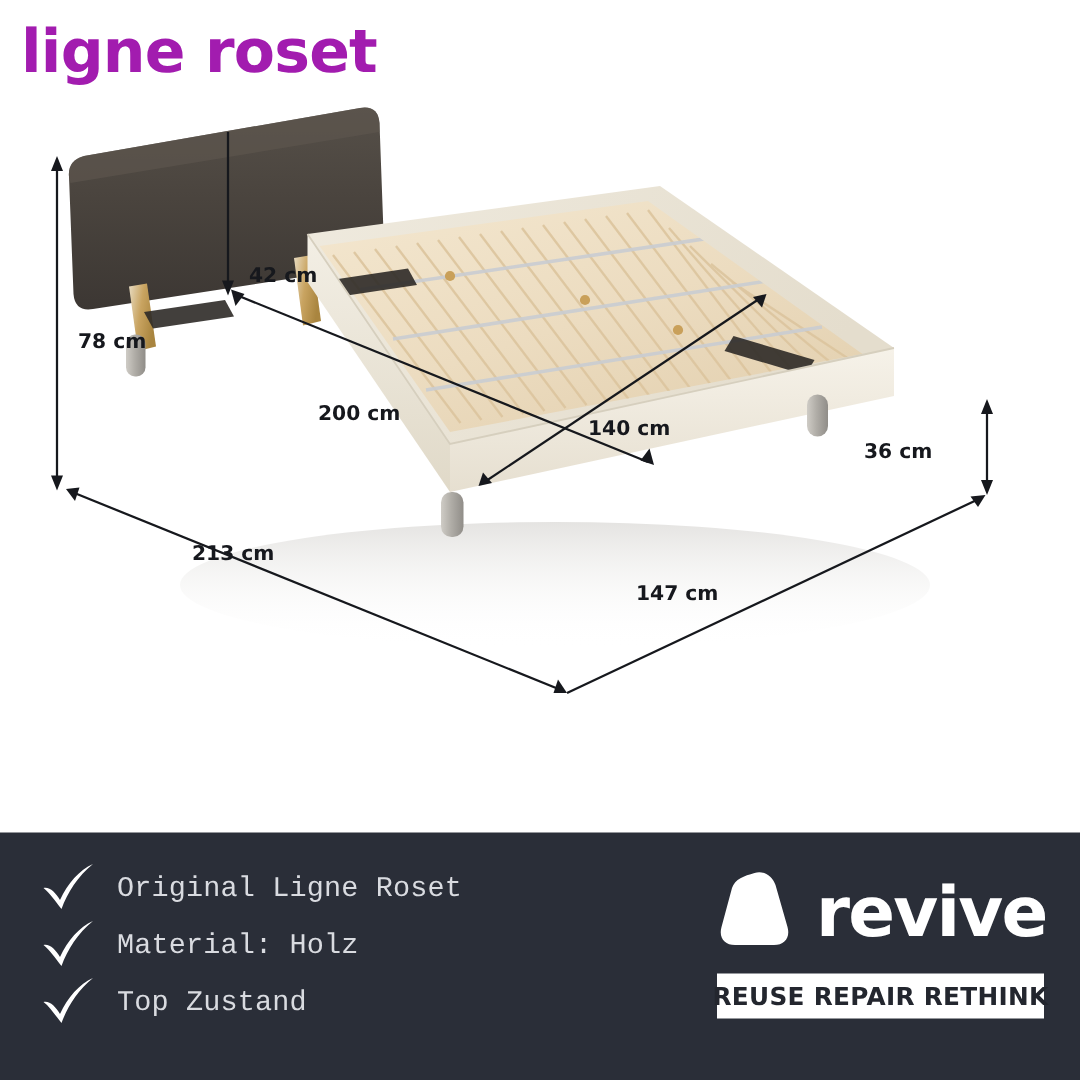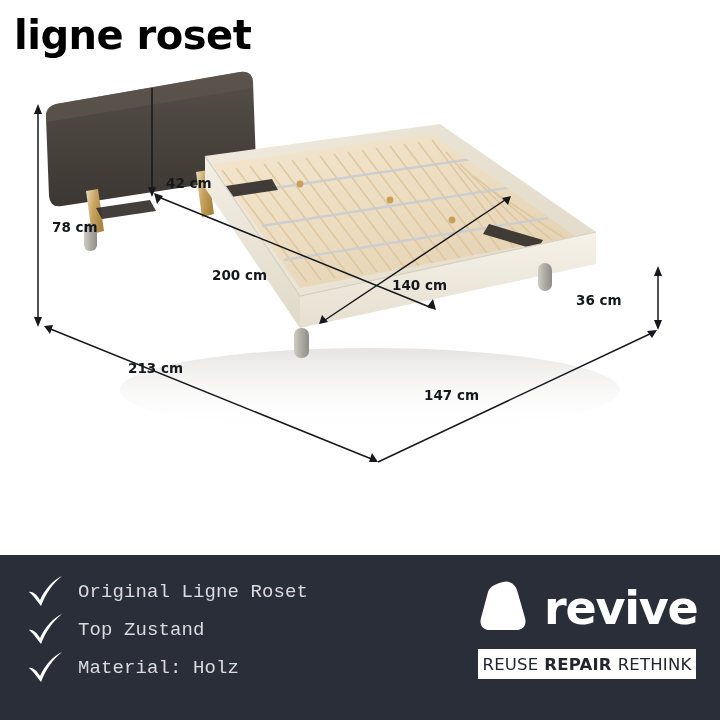--- a/index.html
+++ b/index.html
@@ -7,21 +7,21 @@
     width:720px;height:720px;overflow:hidden;background:#ffffff;
     font-family:"Liberation Sans","DejaVu Sans",sans-serif;
     -webkit-font-smoothing:antialiased;
   }
   .page{position:relative;width:720px;height:720px;background:#fff;}
 
   
   .brand-logo{
     position:absolute;left:14px;top:12px;
     font-family:"DejaVu Sans","Liberation Sans",sans-serif;
-    font-size:40px;font-weight:700;color:#000000;
+    font-size:40px;font-weight:700;color:#a21caf;
     letter-spacing:-0.5px;line-height:46px;white-space:nowrap;
   }
 
   
   .stage{position:absolute;left:0;top:60px;width:720px;height:495px;background:#fff;overflow:hidden;}
   .stage svg{display:block;}
 
   
   .footer{
     position:absolute;left:0;top:555px;width:720px;height:165px;
@@ -45,21 +45,21 @@
     letter-spacing:-1.2px;padding-left:10px;white-space:nowrap;
   }
   .tagline{
     margin-top:10px;background:#ffffff;height:30px;width:218px;
     display:flex;align-items:center;justify-content:center;
   }
   .tagline span{
     font-size:16.5px;color:#23262e;letter-spacing:0.2px;
     font-family:"DejaVu Sans","Liberation Sans",sans-serif;white-space:nowrap;
   }
-  .tg-b{font-weight:400;text-align:center;}
+  .tg-b{font-weight:700;text-align:center;}
   .tg-r{font-weight:700;}
 
   .dim-label{
     font-family:"DejaVu Sans","Liberation Sans",sans-serif;
     font-size:13.5px;font-weight:700;fill:#16181d;
   }
 </style>
 </head>
 <body>
 
@@ -233,28 +233,28 @@
         <svg class="check-icon" viewBox="0 0 40 34">
           <path d="M3,17 C7,16 11,20 14,25 C19,14 27,5 36,1 C26,9 19,20 15,31 C11,26 7,20 3,17 Z" fill="#ffffff"></path>
         </svg>
         <span class="feature-text">Original Ligne Roset</span>
       </div>
 
       <div class="feature-row">
         <svg class="check-icon" viewBox="0 0 40 34">
           <path d="M3,17 C7,16 11,20 14,25 C19,14 27,5 36,1 C26,9 19,20 15,31 C11,26 7,20 3,17 Z" fill="#ffffff"></path>
         </svg>
-        <span class="feature-text">Top Zustand</span>
+        <span class="feature-text">Material: Holz</span>
       </div>
 
       <div class="feature-row">
         <svg class="check-icon" viewBox="0 0 40 34">
           <path d="M3,17 C7,16 11,20 14,25 C19,14 27,5 36,1 C26,9 19,20 15,31 C11,26 7,20 3,17 Z" fill="#ffffff"></path>
         </svg>
-        <span class="feature-text">Material: Holz</span>
+        <span class="feature-text">Top Zustand</span>
       </div>
 
     </div>
 
     <div class="revive">
       <div class="revive-top">
         <svg class="revive-mark" viewBox="0 0 56 56">
           <path d="M25,2 C31,0 37,4 39,10 L47,38 C49,45 45,50 38,50 L12,50 C5,50 1,45 3,38 L10,12 C12,6 18,4 25,2 Z" fill="#ffffff"></path>
         </svg>
         <span class="revive-word">revive</span>

